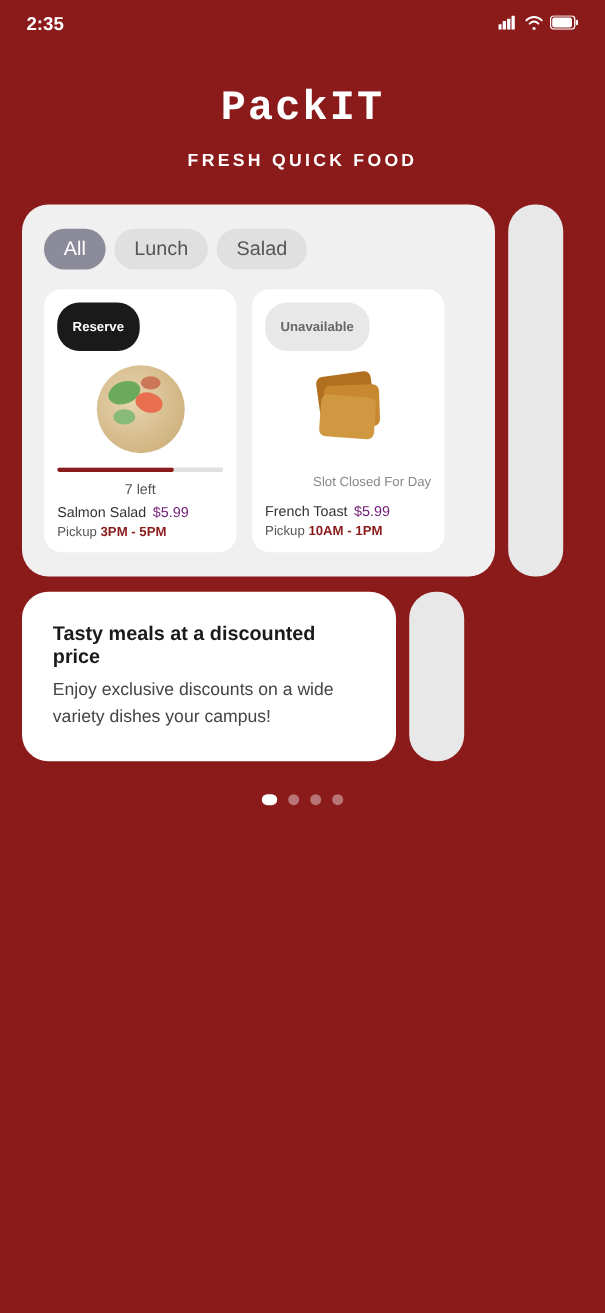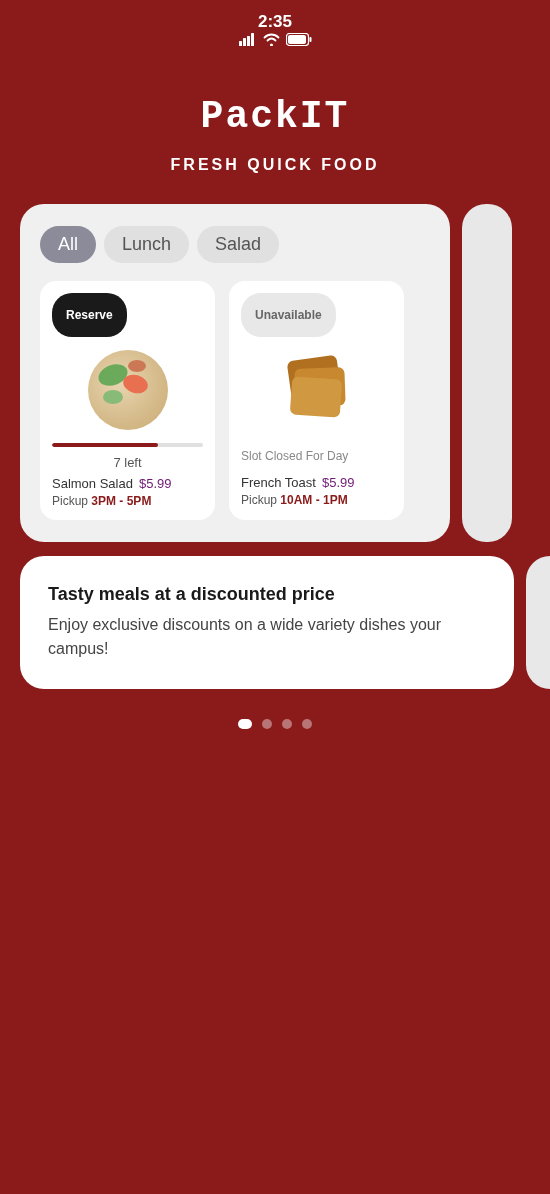--- a/index.html
+++ b/index.html
@@ -11,24 +11,23 @@
       background-color: #8B1A1A;
       font-family: -apple-system, BlinkMacSystemFont, 'Segoe UI', sans-serif;
       overflow: hidden;
       position: relative;
     }
 
     
     .status-bar {
       display: flex;
       justify-content: space-between;
-      align-items: center;
+      align-items: flex-end;
       padding: 12px 24px 8px;
       color: white;
-      flex-direction: column;
     }
     .status-time {
       font-size: 17px;
       font-weight: 600;
       color: white;
     }
     .status-icons {
       display: flex;
       align-items: center;
       gap: 6px;
@@ -223,21 +222,21 @@
     }
 
     .item-left-text {
       font-size: 13px;
       color: #555;
       text-align: center;
     }
     .slot-closed-text {
       font-size: 12px;
       color: #888;
-      text-align: left;
+      text-align: right;
       padding: 6px 0;
     }
 
     .food-item-name-price {
       display: flex;
       align-items: center;
       gap: 6px;
       margin-top: 6px;
     }
     .food-name {
@@ -271,21 +270,21 @@
     
     .promo-section {
       padding: 14px 20px 0;
       display: flex;
       gap: 12px;
     }
     .promo-card {
       background: white;
       border-radius: 24px;
       padding: 28px 28px;
-      width: 494px;
+      width: 340px;
       flex-shrink: 0;
     }
     .promo-title {
       font-size: 18px;
       font-weight: 800;
       color: #1a1a1a;
       margin-bottom: 8px;
     }
     .promo-desc {
       font-size: 16px;

